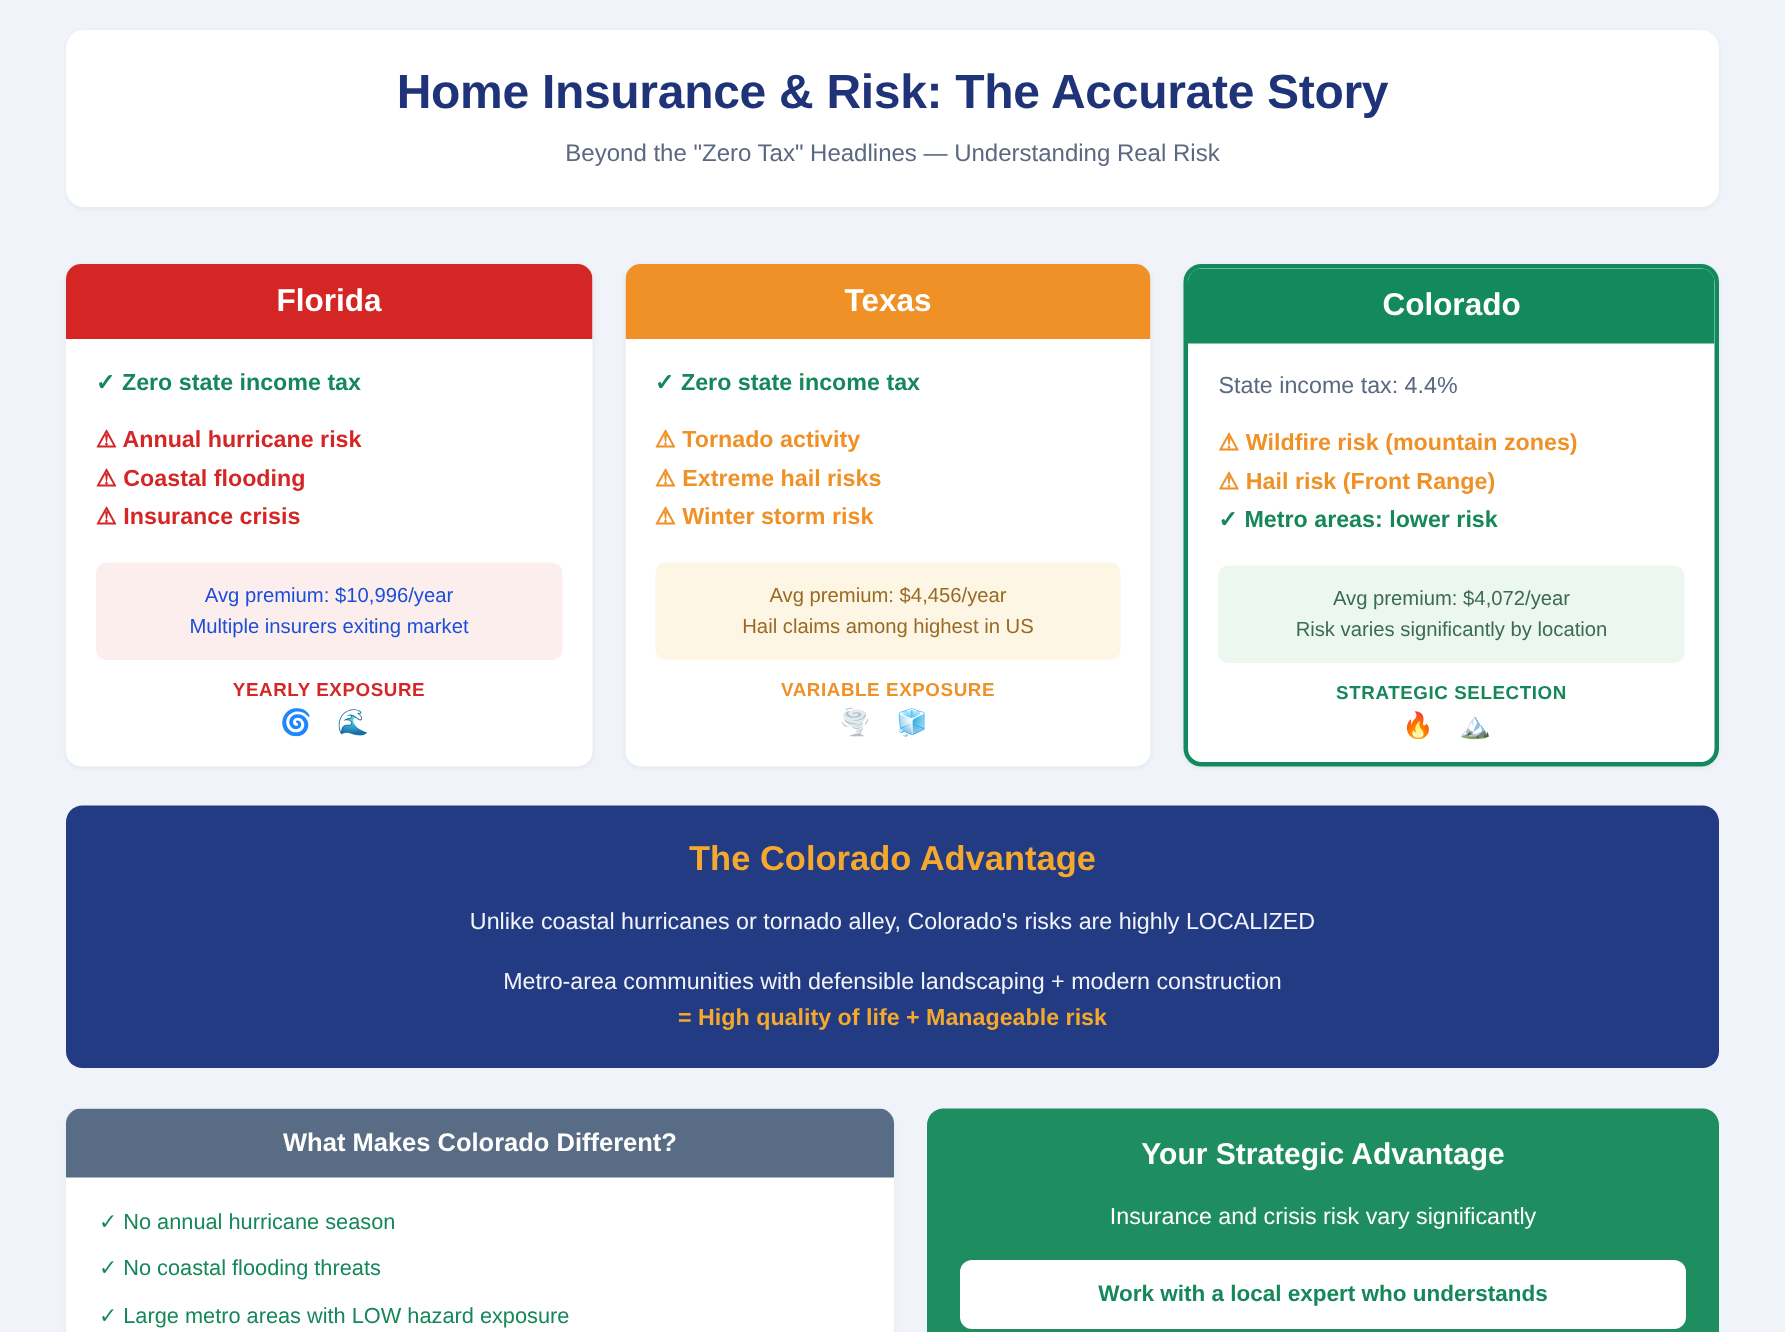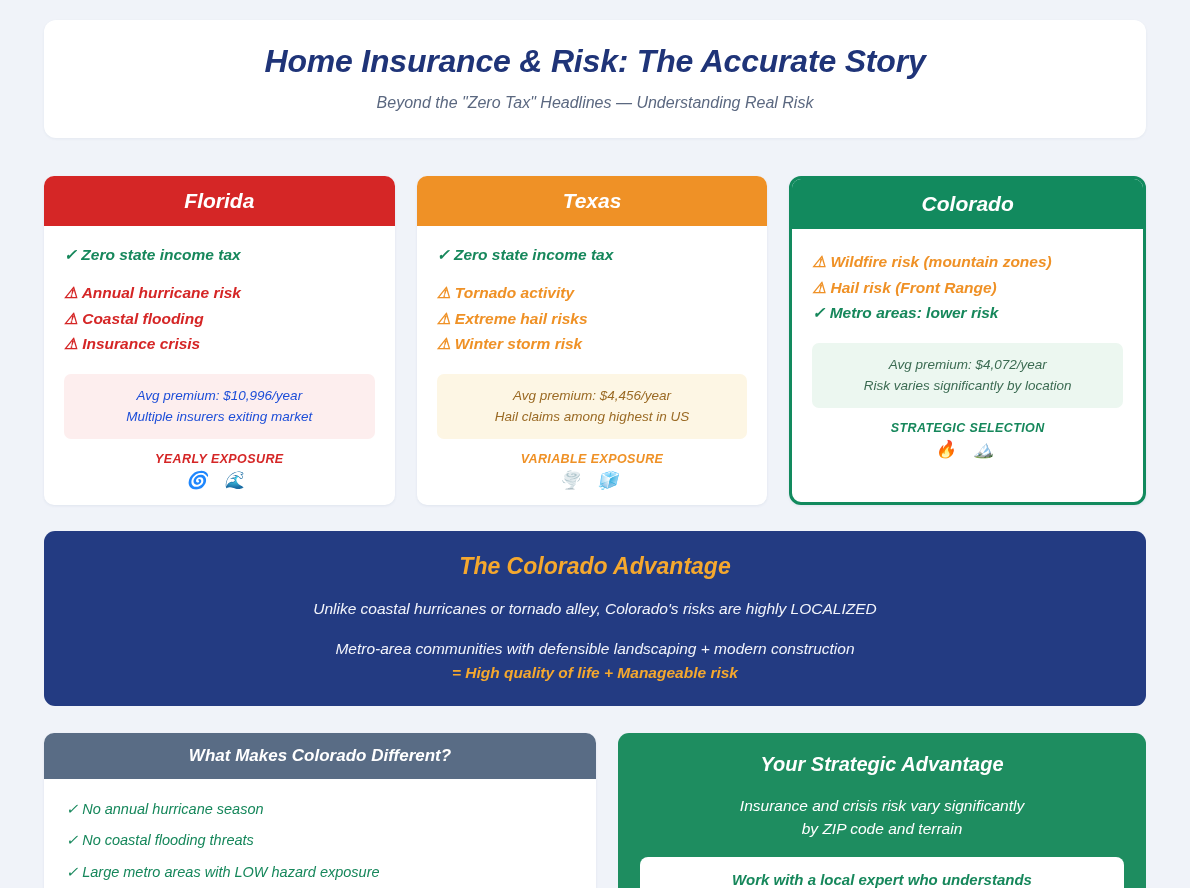--- a/index.html
+++ b/index.html
@@ -14,21 +14,20 @@
   body {
     background: #f0f3f9;
     font-family: "Liberation Sans", sans-serif;
     color: #2b3a55;
   }
 
   .page {
     width: 1190px;
     height: 888px;
     padding: 20px 44px 0 44px;
-    font-style: italic;
   }
 
   
   .header-card {
     background: #ffffff;
     border-radius: 12px;
     padding: 22px 20px 26px 20px;
     text-align: center;
     box-shadow: 0 1px 3px rgba(40,60,110,0.06);
   }
@@ -260,20 +259,21 @@
           <div class="premium-line">Hail claims among highest in US</div>
         </div>
         <div class="exposure-label tx">VARIABLE EXPOSURE</div>
         <div class="exposure-icons">🌪️ 🧊</div>
       </div>
     </div>
 
     <div class="state-card highlight">
       <div class="state-head co">Colorado</div>
       <div class="state-body">
+        <div class="tax-line neutral">State income tax: 4.4%</div>
         <ul class="risk-list">
           <li class="risk-item orange">⚠ Wildfire risk (mountain zones)</li>
           <li class="risk-item orange">⚠ Hail risk (Front Range)</li>
           <li class="risk-item green">✓ Metro areas: lower risk</li>
         </ul>
         <div class="premium-box co">
           <div class="premium-line">Avg premium: $4,072/year</div>
           <div class="premium-line">Risk varies significantly by location</div>
         </div>
         <div class="exposure-label co">STRATEGIC SELECTION</div>
@@ -299,21 +299,20 @@
         <div class="diff-item">✓ No coastal flooding threats</div>
         <div class="diff-item">✓ Large metro areas with LOW hazard exposure</div>
 
       </div>
     </div>
 
     <div class="cta-panel">
       <div class="cta-title">Your Strategic Advantage</div>
       <div class="cta-sub">
         <div>Insurance and crisis risk vary significantly</div>
-        <div>by ZIP code and terrain</div>
       </div>
       <div class="cta-box">
         <div>Work with a local expert who understands</div>
 
       </div>
     </div>
 
   </div>
 
 </div>

